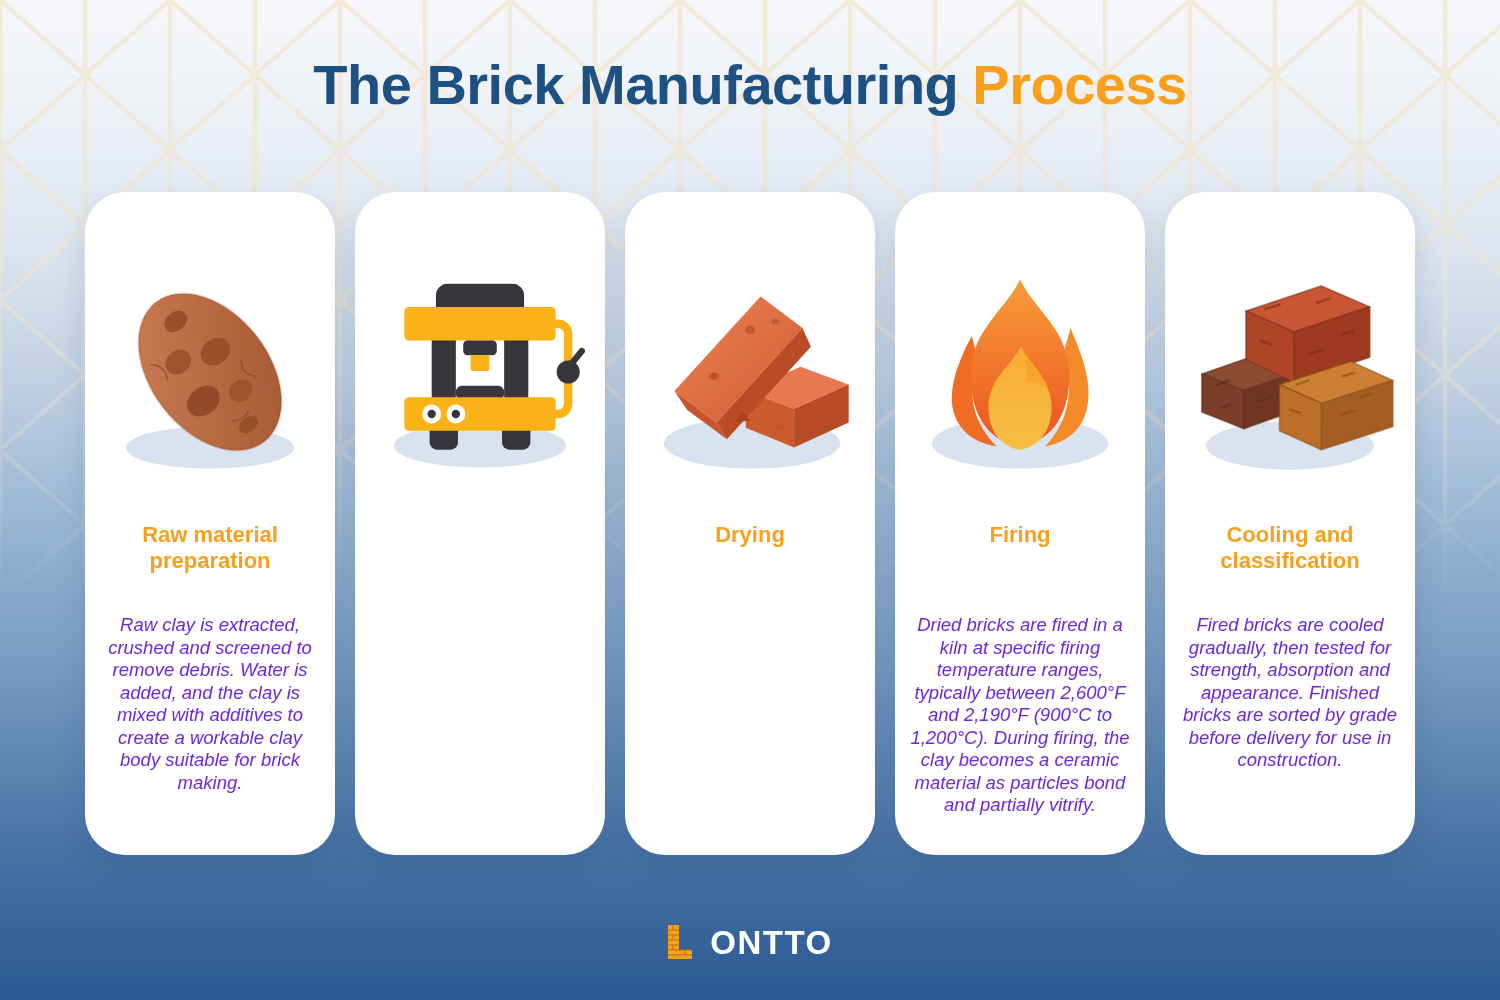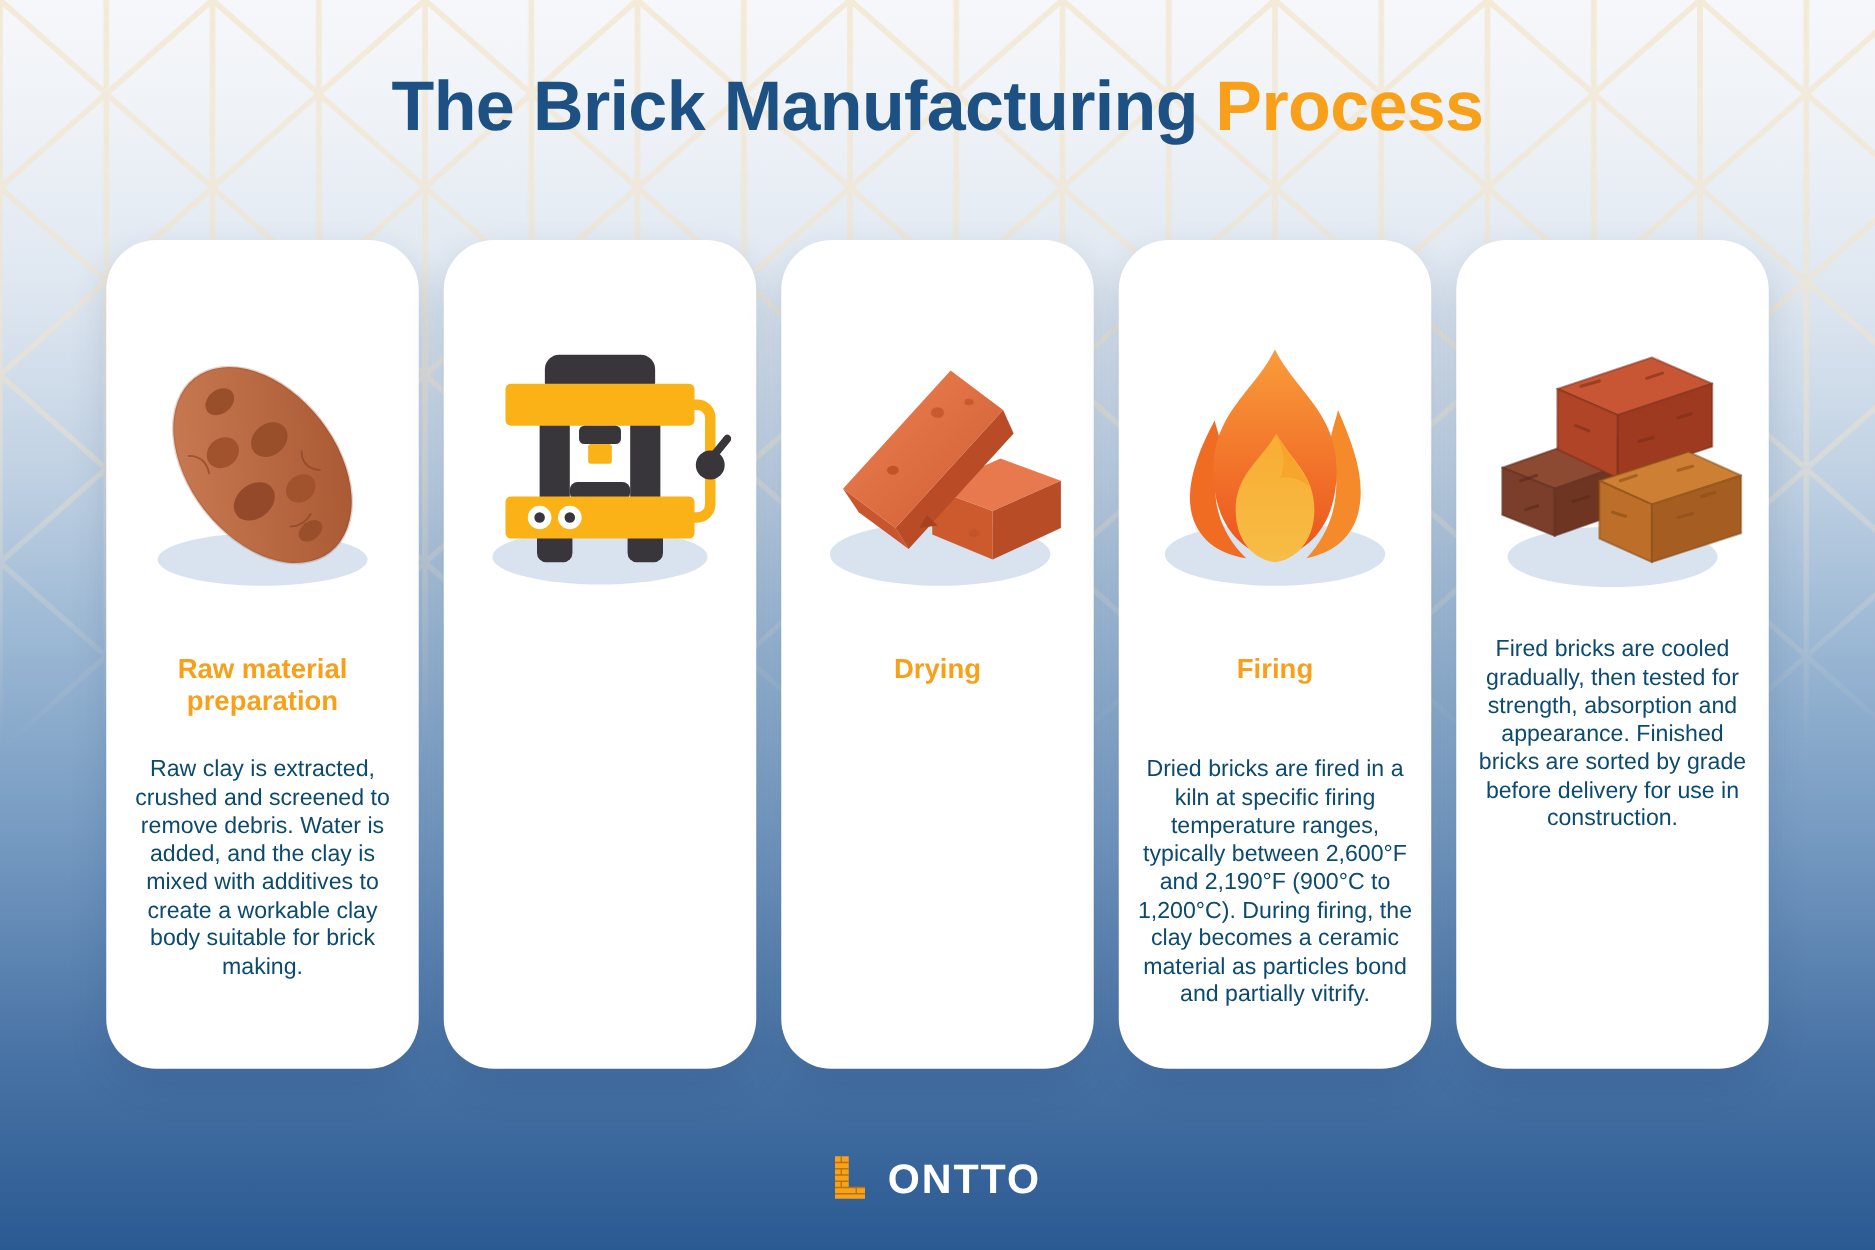--- a/index.html
+++ b/index.html
@@ -37,22 +37,22 @@
     box-shadow:0 14px 30px rgba(34,64,108,0.16);
     padding:70px 13px 30px 13px; display:flex; flex-direction:column; align-items:center;
   }
   .icon-wrap { height:220px; width:210px; display:flex; align-items:center; justify-content:center; }
   .icon-wrap svg { width:210px; height:210px; display:block; }
   .card-title {
     margin-top:40px; height:56px; width:100%;
     text-align:center; color:#F9A01B; font-size:22px; font-weight:800; line-height:26px;
   }
   .card-body {
-    margin-top:26px; width:100%;
-    text-align:center; color:#0c4a6e; font-size:18.5px; font-weight:500; line-height:22.5px;
+    margin-top:36px; width:100%;
+    text-align:center; color:#6d28d9; font-size:18.5px; font-weight:500; line-height:22.5px;font-style:italic;
   }
 
   .logo {
     position:absolute; top:920px; left:0; width:100%; height:44px;
     display:flex; align-items:center; justify-content:center; gap:17px;
   }
   .logo svg { display:block; }
   .logo .logo-text {
     color:#ffffff; font-size:33px; font-weight:800; letter-spacing:1.5px; line-height:1;
   }
@@ -210,20 +210,21 @@
           <path d="M76,40 l14,-4 M126,34 l12,-4 M72,70 l10,4 M120,82 l11,-3 M150,64 l10,-3" stroke="#7c2f1a" stroke-width="2.4" stroke-linecap="round" opacity="0.6"></path>
 
           <g stroke="#8a4f17" stroke-width="1.6" stroke-linejoin="round" stroke-opacity="0.55">
             <polygon points="90,112 158,90 198,108 130,130" fill="#cd8034"></polygon>
             <polygon points="90,112 130,130 130,174 90,156" fill="#bd6f2a"></polygon>
             <polygon points="130,130 198,108 198,152 130,174" fill="#a55d22"></polygon>
           </g>
           <path d="M106,112 l12,-4 M150,104 l11,-3 M100,136 l10,3 M150,140 l11,-3 M168,124 l10,-3" stroke="#8a4f17" stroke-width="2.4" stroke-linecap="round" opacity="0.6"></path>
         </svg>
       </div>
+      <h2 class="card-title">Cooling and classification</h2>
       <p class="card-body">Fired bricks are cooled gradually, then tested for strength, absorption and appearance. Finished bricks are sorted by grade before delivery for use in construction.</p>
     </div>
 
   </div>
 
   <div class="logo">
     <svg width="26" height="36" viewBox="0 0 26 36">
       <path d="M1,1 h11 v25 h13 v9 h-24 Z" fill="#f9a11b"></path>
       <g stroke="#b5760e" stroke-width="1.1">
         <line x1="1" y1="6" x2="12" y2="6"></line>

